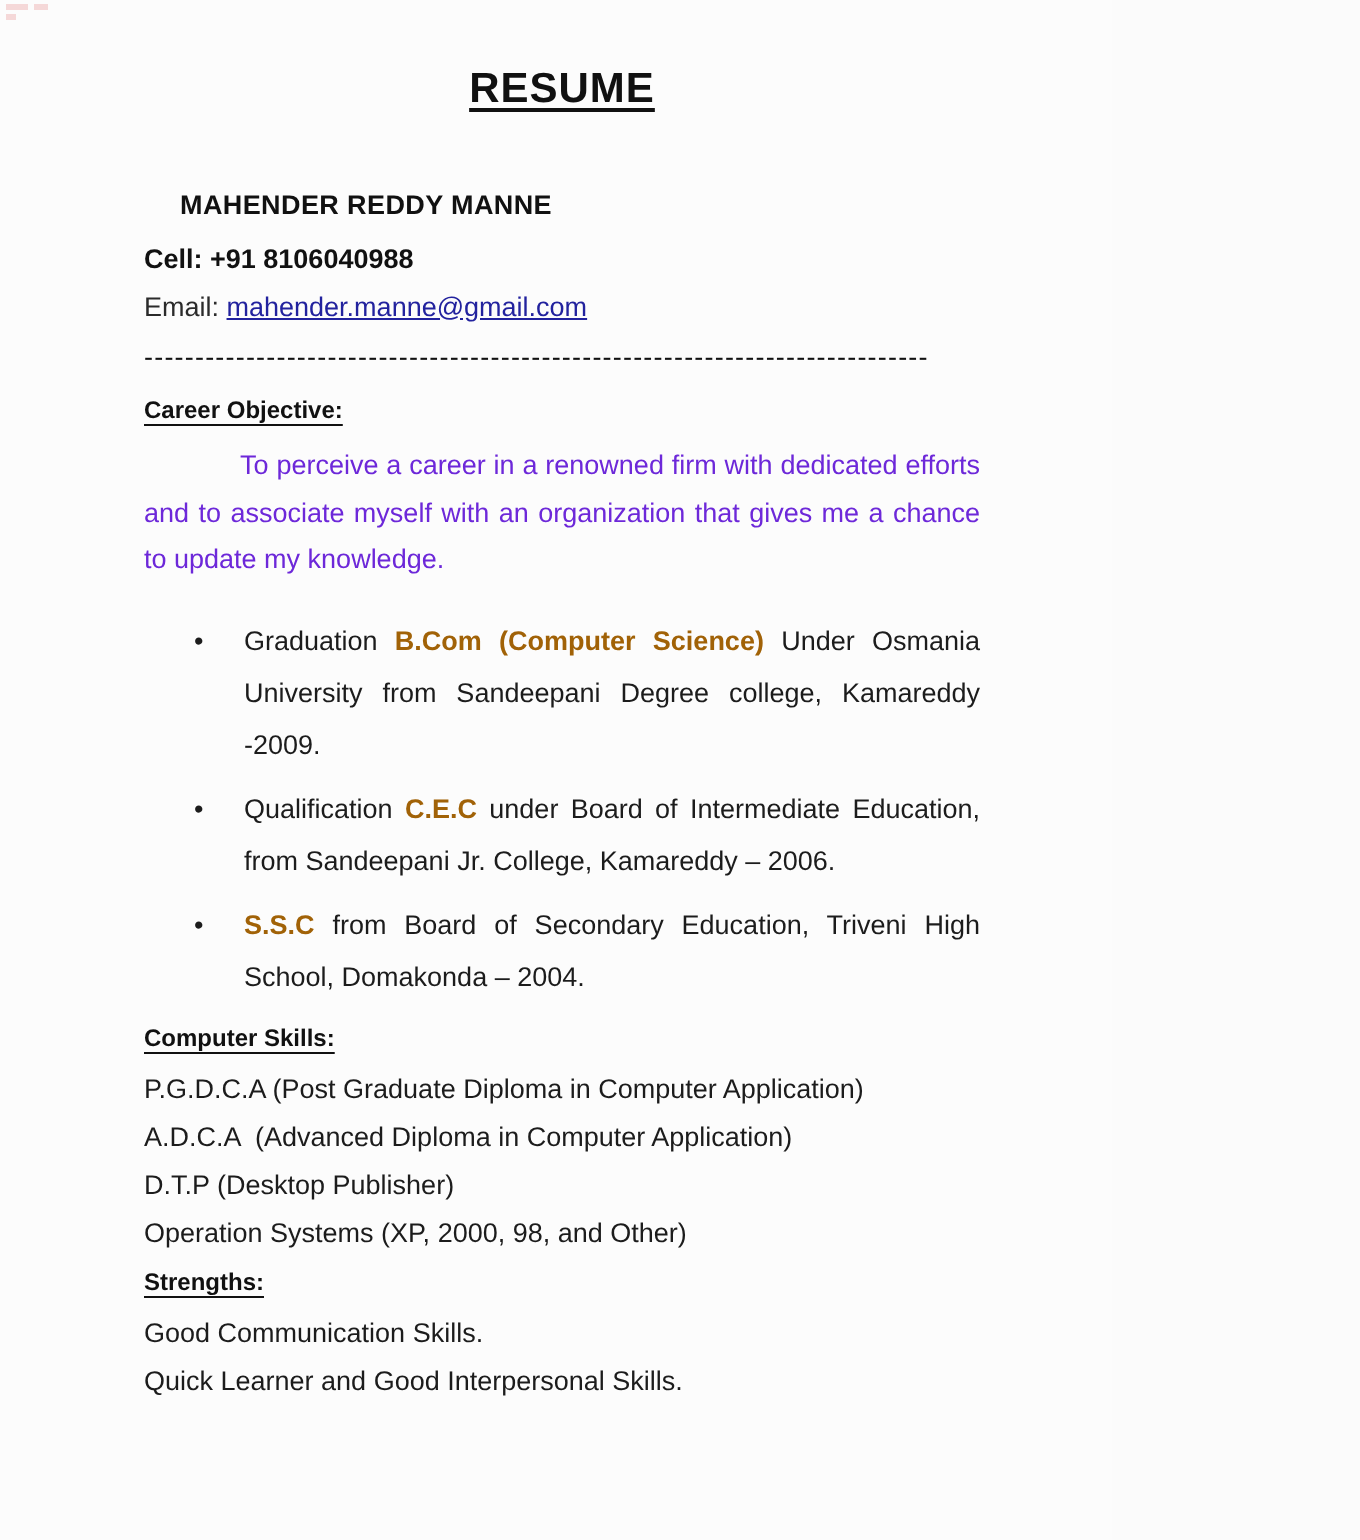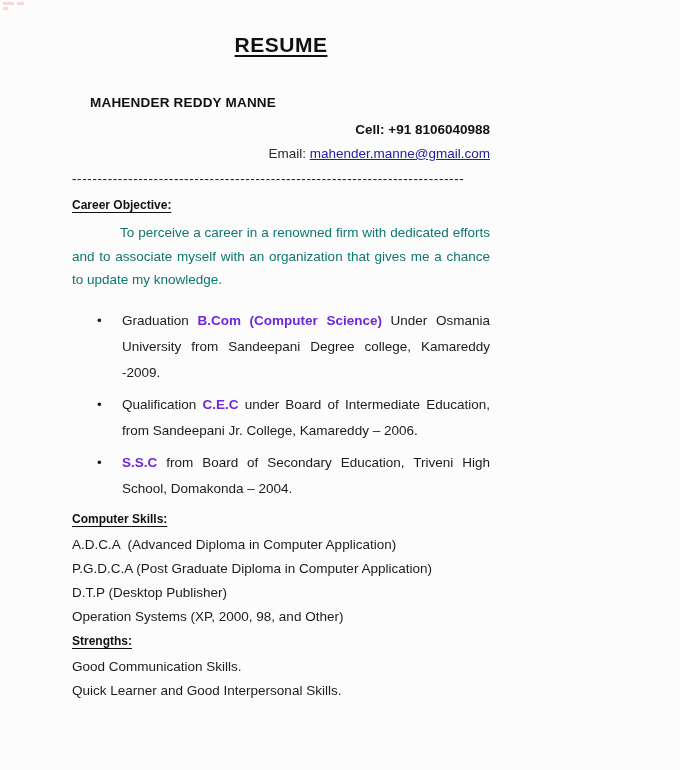--- a/index.html
+++ b/index.html
@@ -39,21 +39,20 @@
   .name {
     margin-top: 38px;
     font-size: 13.5px;
     font-weight: bold;
     letter-spacing: 0.2px;
     color: #111;
     padding-left: 18px;
   }
   .contact-block {
     margin-top: 8px;
-    text-align: right;
     font-size: 13.5px;
     line-height: 23.5px;
   }
   .contact-line { font-weight: bold; color: #111; }
   .email-line { font-weight: normal; color: #2b2b2b; }
   .email-link {
     color: #22229e;
     text-decoration: underline;
   }
   .separator {
@@ -78,21 +77,21 @@
   .h-education { margin-top: 30px; }
   .h-skills    { margin-top: 9px; }
   .h-strengths { margin-top: 4px; }
 
   .objective-text {
     margin: 8px 0 0 0;
     font-size: 13.5px;
     line-height: 23.5px;
     text-align: justify;
     text-indent: 48px;
-    color: #0f766e;
+    color: #6d28d9;
   }
   .edu-list {
     margin: 16px 0 0 0;
     padding: 0;
     list-style: none;
   }
   .edu-item {
     position: relative;
     padding-left: 50px;
     margin-bottom: 6px;
@@ -100,21 +99,21 @@
     line-height: 26px;
     text-align: justify;
     color: #1c1c1c;
   }
   .edu-item .bullet-dot {
     position: absolute;
     left: 25px;
     top: 0;
     font-size: 13.5px;
   }
-  .seg-bold { font-weight: bold; color: #6d28d9; }
+  .seg-bold { font-weight: bold; color: #a16207; }
   .plain-list { margin: 6px 0 0 0; padding: 0; list-style: none; }
   .plain-item {
     font-size: 13.5px;
     line-height: 24px;
     white-space: pre-wrap;
     color: #1c1c1c;
   }
 </style>
 </head>
 <body>
@@ -146,22 +145,22 @@
     <li class="edu-item">
       <span class="bullet-dot">•</span><span>Qualification </span><span class="seg-bold">C.E.C</span><span> under Board of Intermediate Education, from Sandeepani Jr. College, Kamareddy – 2006.</span>
     </li>
     <li class="edu-item">
       <span class="bullet-dot">•</span><span></span><span class="seg-bold">S.S.C</span><span> from Board of Secondary Education, Triveni High School, Domakonda – 2004.</span>
     </li>
   </ul>
 
   <h2 class="section-heading h-skills">Computer Skills:</h2>
   <ul class="plain-list">
+    <li class="plain-item">P.G.D.C.A (Post Graduate Diploma in Computer Application)</li>
     <li class="plain-item">A.D.C.A  (Advanced Diploma in Computer Application)</li>
-    <li class="plain-item">P.G.D.C.A (Post Graduate Diploma in Computer Application)</li>
     <li class="plain-item">D.T.P (Desktop Publisher)</li>
     <li class="plain-item">Operation Systems (XP, 2000, 98, and Other)</li>
   </ul>
 
   <h2 class="section-heading h-strengths">Strengths:</h2>
   <ul class="plain-list">
     <li class="plain-item">Good Communication Skills.</li>
     <li class="plain-item">Quick Learner and Good Interpersonal Skills.</li>
   </ul>
 

